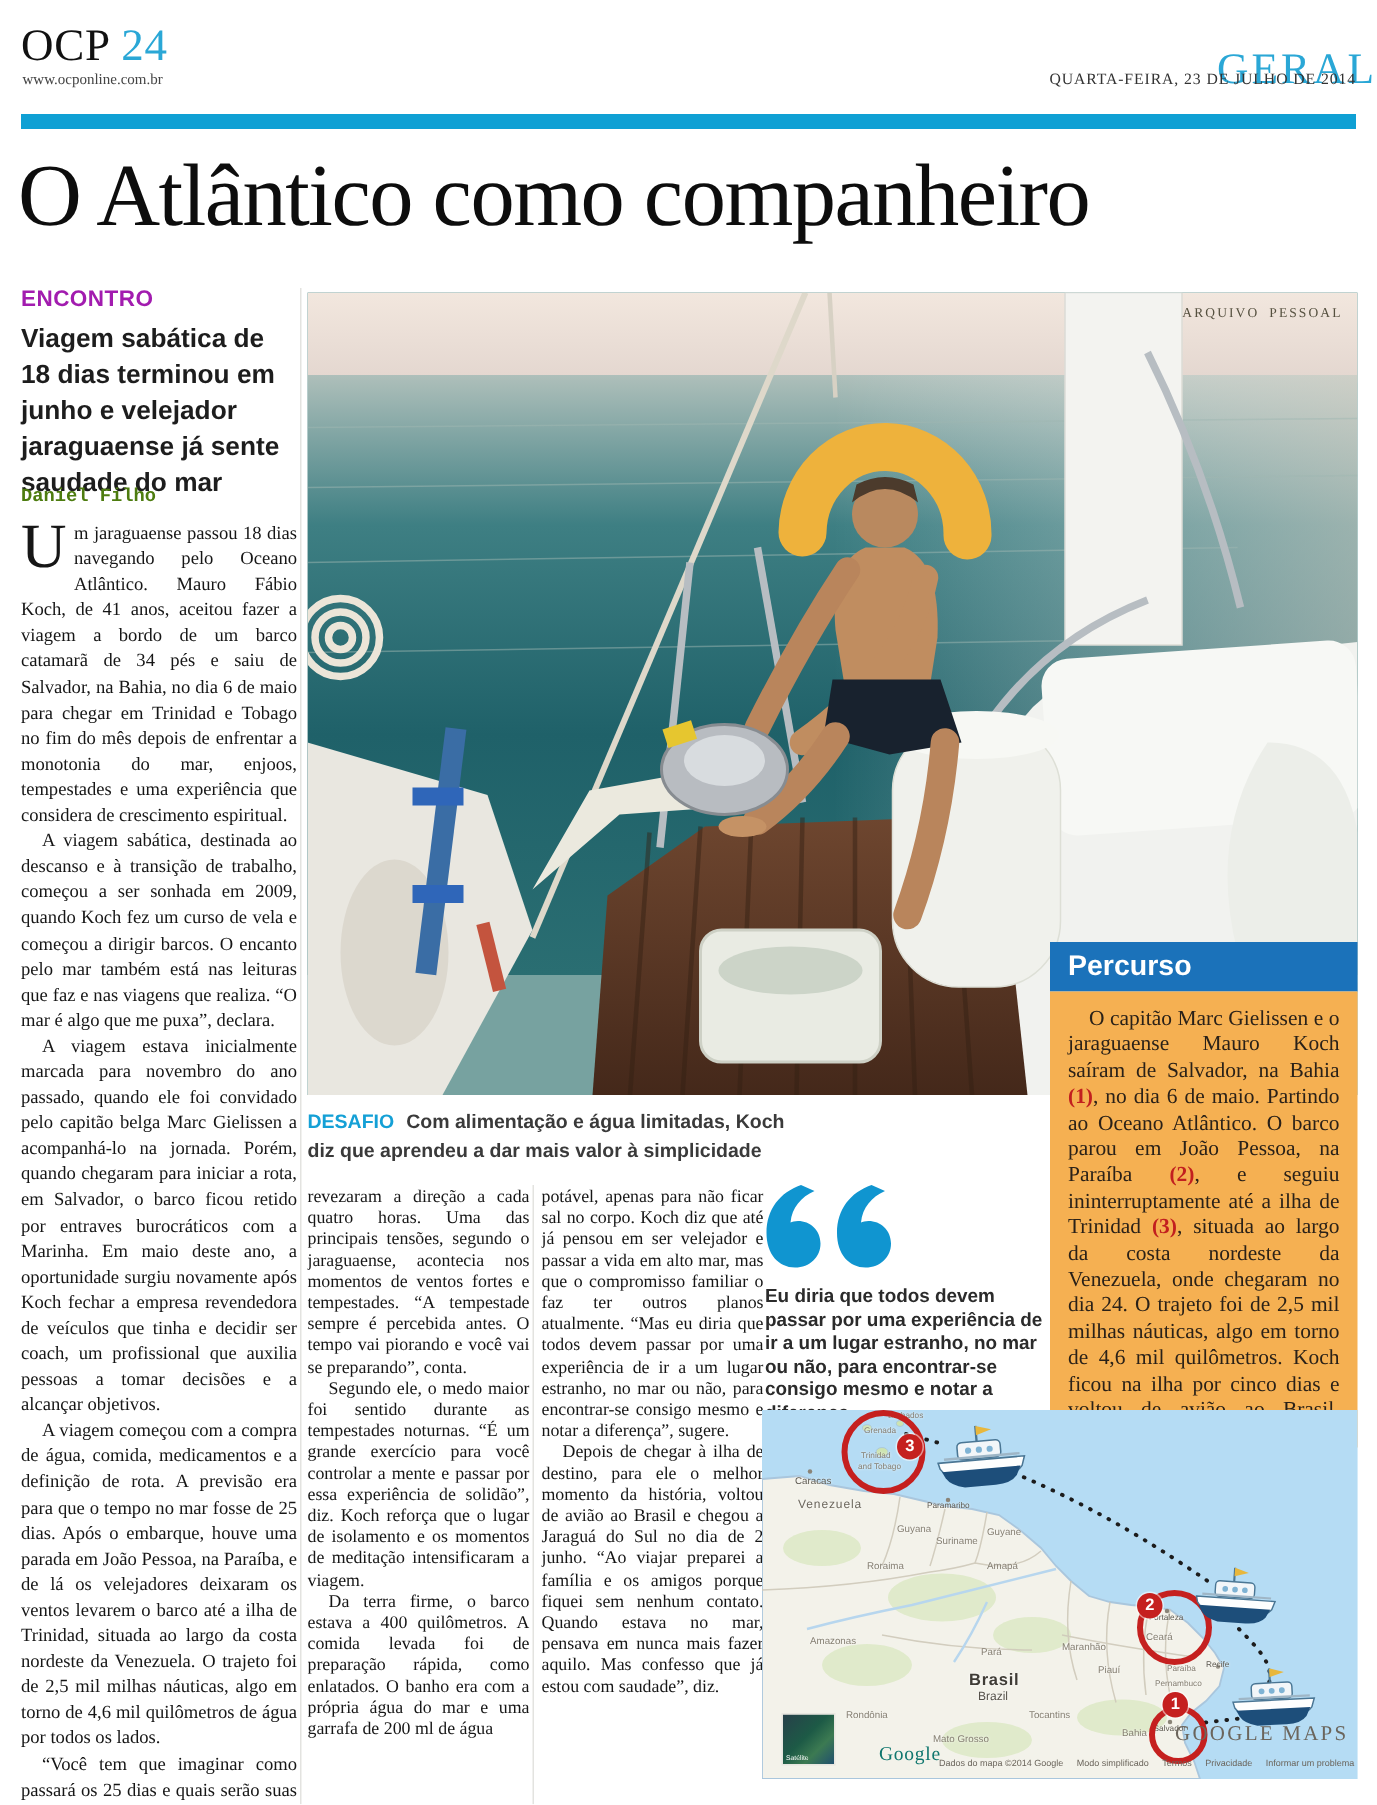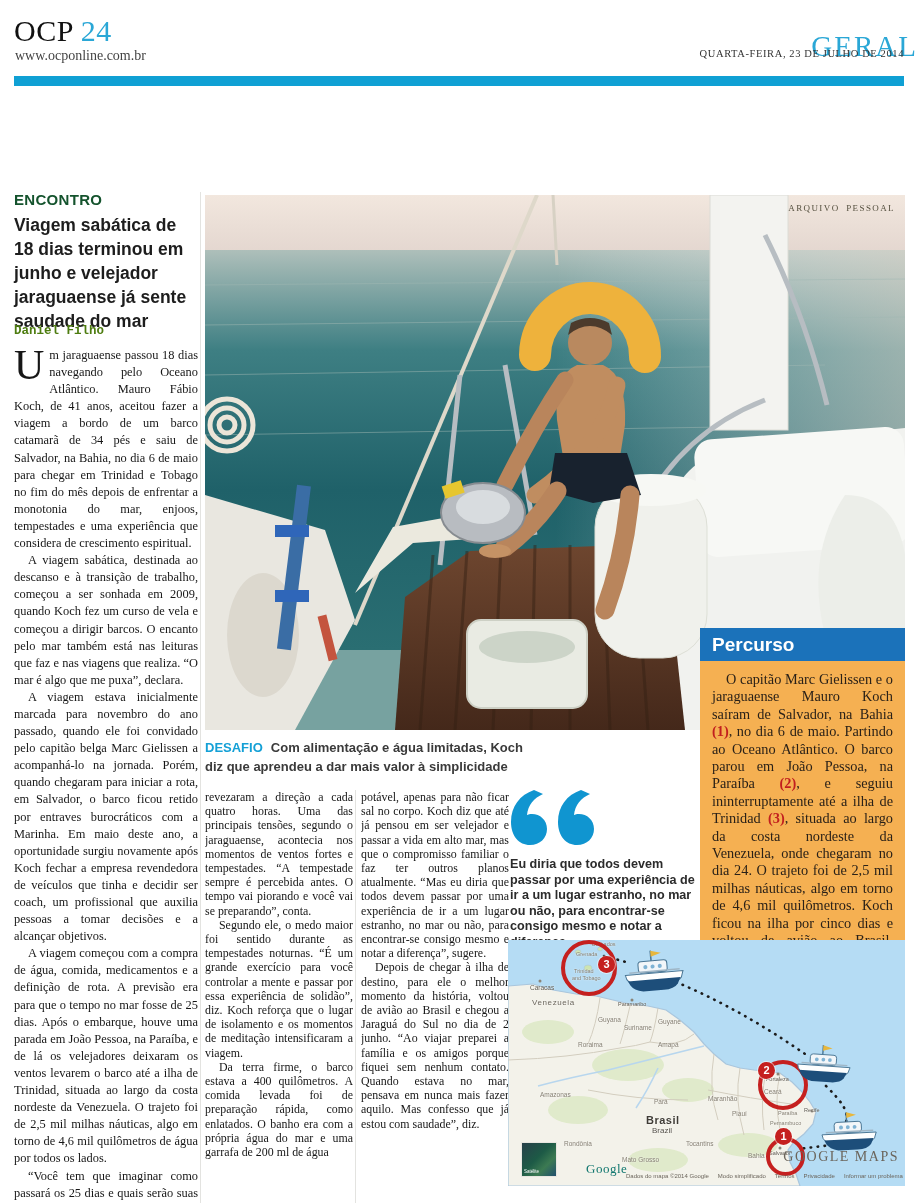--- a/index.html
+++ b/index.html
@@ -3,32 +3,32 @@
 <meta charset="utf-8">
 <style>
   html,body{margin:0;padding:0;background:#ffffff;}
   #page{position:relative;width:918px;height:1203px;background:#fff;overflow:hidden;
         font-family:"Liberation Serif",serif;color:#161616;}
   .abs{position:absolute;}
 
   
   .brand{left:14px;top:14px;font-size:30px;letter-spacing:.5px;color:#111;}
   .brand .num{color:#2aa7d6;}
-  .site-url{left:15px;top:48px;font-size:14px;color:#444;text-align:right;}
+  .site-url{left:15px;top:48px;font-size:10px;color:#444;text-align:right;}
   .section-title{left:0;top:30px;width:918px;text-align:right;font-size:29px;color:#2aa7d6;letter-spacing:2px;}
   .edition-date{right:14px;top:48px;font-size:10.5px;color:#333;letter-spacing:.6px;}
   .top-rule{left:14px;top:76px;width:890px;height:10px;background:#0fa0d4;}
 
   
   .headline{left:12px;top:98px;width:900px;font-size:59px;line-height:64px;color:#0d0d0d;
             letter-spacing:-1px;font-weight:500;}
 
   
   .kicker-label{left:14px;top:191px;font-family:"Liberation Sans",sans-serif;font-weight:bold;
-                font-size:15px;color:#14532d;letter-spacing:.3px;}
+                font-size:15px;color:#a21caf;letter-spacing:.3px;}
   .kicker-sub{left:14px;top:213px;width:186px;font-family:"Liberation Sans",sans-serif;font-weight:bold;
               font-size:17.5px;line-height:24px;color:#1d1d1d;}
   .byline{left:14px;top:324px;font-family:Liberation Mono, monospace;font-weight:bold;
           font-size:12.5px;color:#4d7c0f;}
 
   .bodycol{text-align:justify;overflow:hidden;}
   .bodycol p{margin:0;text-indent:14px;}
   .bodycol p.noindent{text-indent:0;}
   #col1{left:14px;top:347px;width:184px;height:856px;font-size:12.4px;line-height:17.1px;}
   #col2{left:205px;top:790px;width:148px;height:413px;font-size:11.9px;line-height:14.2px;}
@@ -85,20 +85,21 @@
 <body>
 
 <div id="page">
 
   <div class="abs brand"><span>OCP</span> <span class="num">24</span></div>
   <div class="abs site-url">www.ocponline.com.br</div>
   <div class="abs section-title">GERAL</div>
   <div class="abs edition-date">QUARTA-FEIRA, 23 DE JULHO DE 2014</div>
   <div class="abs top-rule"></div>
 
+  <h1 class="abs headline" style="margin:0;">O Atlântico como companheiro</h1>
 
   <div class="abs kicker-label">ENCONTRO</div>
   <div class="abs kicker-sub">Viagem sabática de 18 dias terminou em junho e velejador jaraguaense já sente saudade do mar</div>
   <div class="abs byline">Daniel Filho</div>
 
   <div class="abs vrule" style="left:200px;top:192px;height:1011px;"></div>
   <div class="abs vrule" style="left:355px;top:790px;height:413px;"></div>
 
   <div id="col1" class="abs bodycol">
     <p class="noindent"><span class="dropcap">U</span><span>m jaraguaense passou 18 dias navegando pelo Oceano Atlântico. Mauro Fábio Koch, de 41 anos, aceitou fazer a viagem a bordo de um barco catamarã de 34 pés e saiu de Salvador, na Bahia, no dia 6 de maio para chegar em Trinidad e Tobago no fim do mês depois de enfrentar a monotonia do mar, enjoos, tempestades e uma experiência que considera de crescimento espiritual.</span></p>

